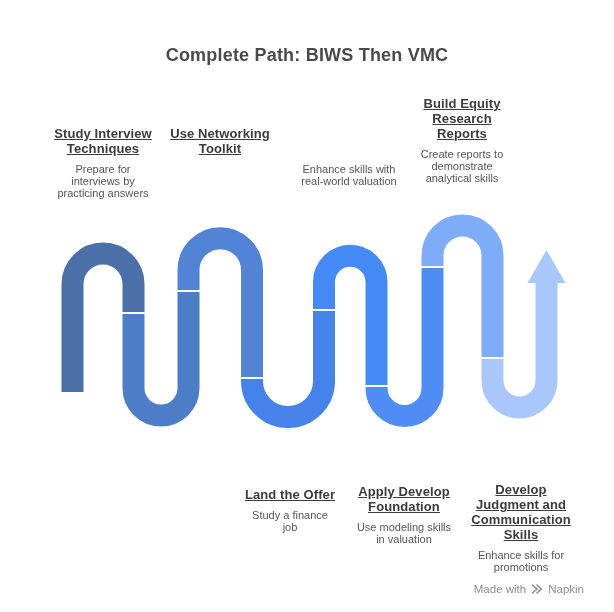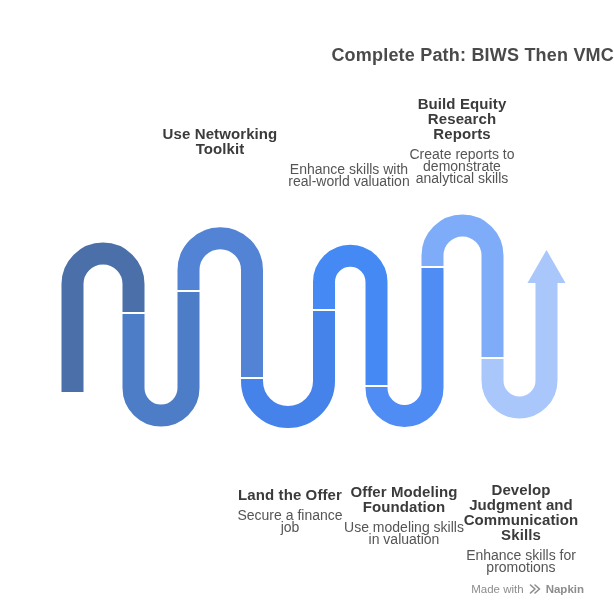--- a/index.html
+++ b/index.html
@@ -2,47 +2,47 @@
 <html><head>
 <meta charset="utf-8">
 <style>
   html,body{margin:0;padding:0;}
   body{
     width:614px;height:612px;background:#ffffff;position:relative;overflow:hidden;
     font-family:"Liberation Sans", sans-serif;
   }
   .canvas{position:absolute;inset:0;}
   .page-title{
-    position:absolute;left:0;right:0;top:45px;text-align:right;
+    position:absolute;left:0;right:0;top:45px;text-align:center;
     font-size:18px;font-weight:700;color:#4a4a4a;letter-spacing:.2px;
   }
   .snake-svg{position:absolute;left:0;top:0;}
   .step-label{position:absolute;text-align:center;width:140px;}
   .step-title{
-    font-size:15px;font-weight:700;color:#3b3b3b;line-height:15px;
-    white-space:pre-line;letter-spacing:.1px;
+    font-size:13px;font-weight:700;color:#3b3b3b;line-height:15px;
+    white-space:pre-line;letter-spacing:.1px;text-decoration:underline;
   }
   .step-desc{
-    margin-top:7px;font-size:14px;font-weight:400;color:#555555;line-height:12px;
+    margin-top:7px;font-size:11px;font-weight:400;color:#555555;line-height:12px;
     white-space:pre-line;
   }
   
   .l1{left:33px;top:126px;}
   .l2{left:150px;top:126px;}
   .l3{left:279px;top:156px;}
   .l4{left:392px;top:96px;}
   .l5{left:91px;top:476px;}
   .l6{left:220px;top:472px;margin-top:15px;}
   .l7{left:334px;top:484px;}
   .l8{left:451px;top:464px;margin-top:18px;}
   .footer{
     position:absolute;right:30px;top:583px;display:flex;gap:5px;
     font-size:11.5px;color:#8d8d8d;
   }
-  .footer .brand{font-weight:700;color:#8d8d8d;}
+  .footer .brand{font-weight:400;color:#8d8d8d;}
   .napkin-logo{display:inline-block;}
 </style>
 </head>
 <body>
 
 <div class="canvas">
 
   <div class="page-title">Complete Path: BIWS Then VMC</div>
 
   <svg class="snake-svg" width="614" height="612" viewBox="0 0 614 612">
@@ -53,44 +53,51 @@
       <path d="M252,378 V381 A36,36 0 0 0 324,381 V310" stroke="#4583ea"></path>
       <path d="M324,310 V282 A26.25,26.25 0 0 1 376.5,282 V386" stroke="#4589f4"></path>
       <path d="M376.5,386 V388 A28,28 0 0 0 432.5,388 V267" stroke="#4f8df5"></path>
       <path d="M432.5,267 V255.5 A30,30 0 0 1 492.5,255.5 V358" stroke="#7eacf8"></path>
       <path d="M492.5,358 V380.5 A27,27 0 0 0 546.5,380.5 V282" stroke="#a9c7fb"></path>
     </g>
     <polygon points="527.5,283 546.5,250 565.5,283" fill="#a9c7fb"></polygon>
     <path stroke="#ffffff" stroke-width="2" fill="none" d="M121.5,313 H145.5 M176.5,291 H200.5 M240,378 H264 M312,310 H336 M364.5,386 H388.5 M420.5,267 H444.5 M480.5,358 H504.5"></path>
   </svg>
 
+  <div class="step-label l1">
+    <div class="step-title">Study Interview
+Techniques</div>
+    <div class="step-desc">Prepare for
+interviews by
+practicing answers</div>
+  </div>
   <div class="step-label l2">
     <div class="step-title">Use Networking
 Toolkit</div>
   </div>
   <div class="step-label l3">
     <div class="step-desc">Enhance skills with
 real-world valuation</div>
   </div>
   <div class="step-label l4">
     <div class="step-title">Build Equity
 Research
 Reports</div>
     <div class="step-desc">Create reports to
 demonstrate
 analytical skills</div>
   </div>
 
   <div class="step-label l6">
     <div class="step-title">Land the Offer</div>
-    <div class="step-desc">Secure a finance
+    <div class="step-desc">Study a finance
 job</div>
   </div>
   <div class="step-label l7">
-    <div class="step-title">Offer Modeling
+    <div class="step-title">Apply Develop
 Foundation</div>
     <div class="step-desc">Use modeling skills
 in valuation</div>
   </div>
   <div class="step-label l8">
     <div class="step-title">Develop
 Judgment and
 Communication
 Skills</div>
     <div class="step-desc">Enhance skills for

